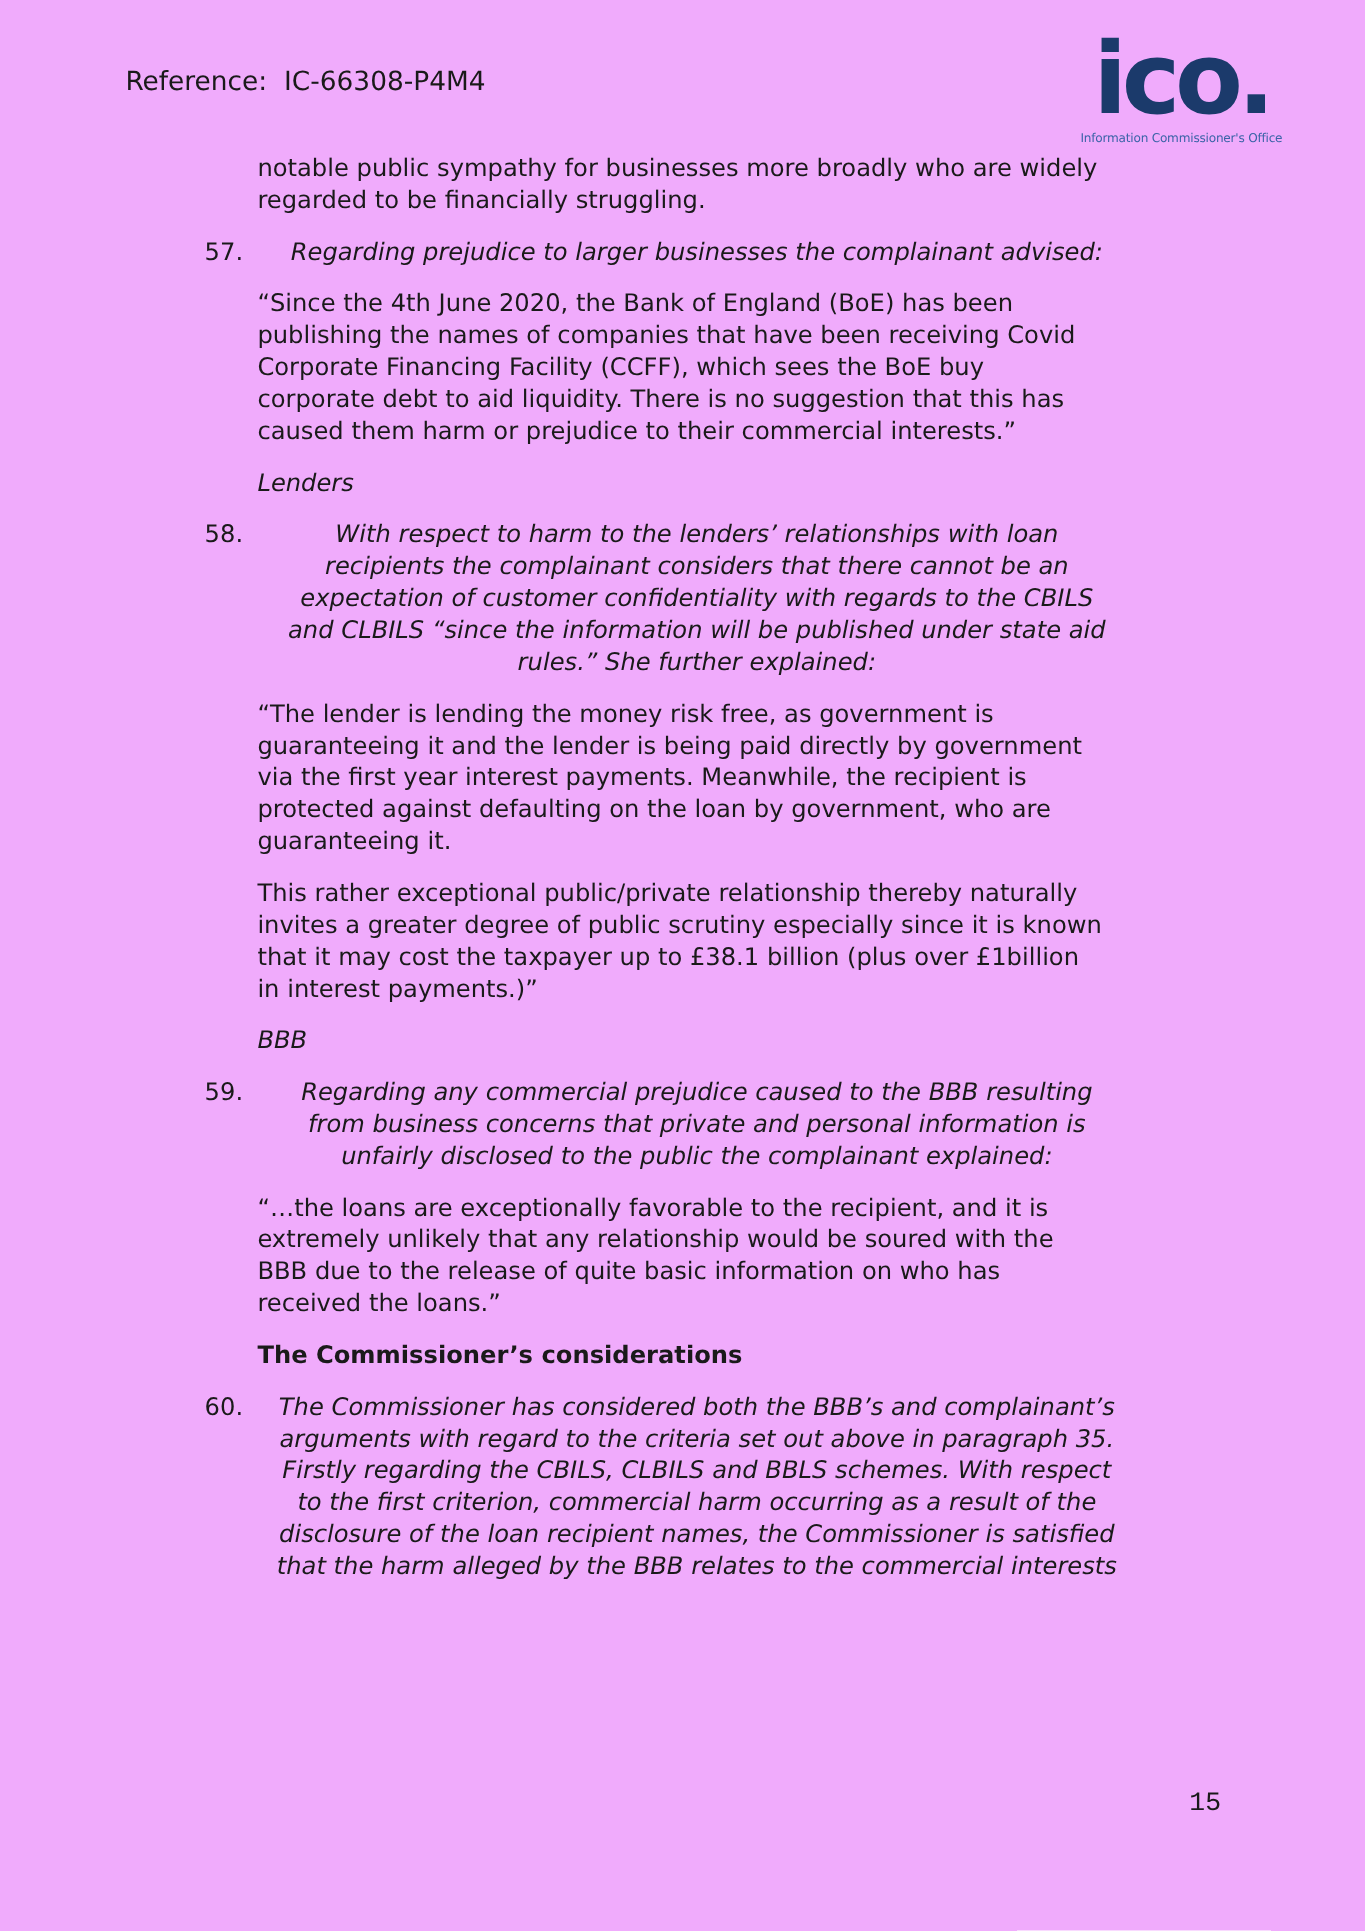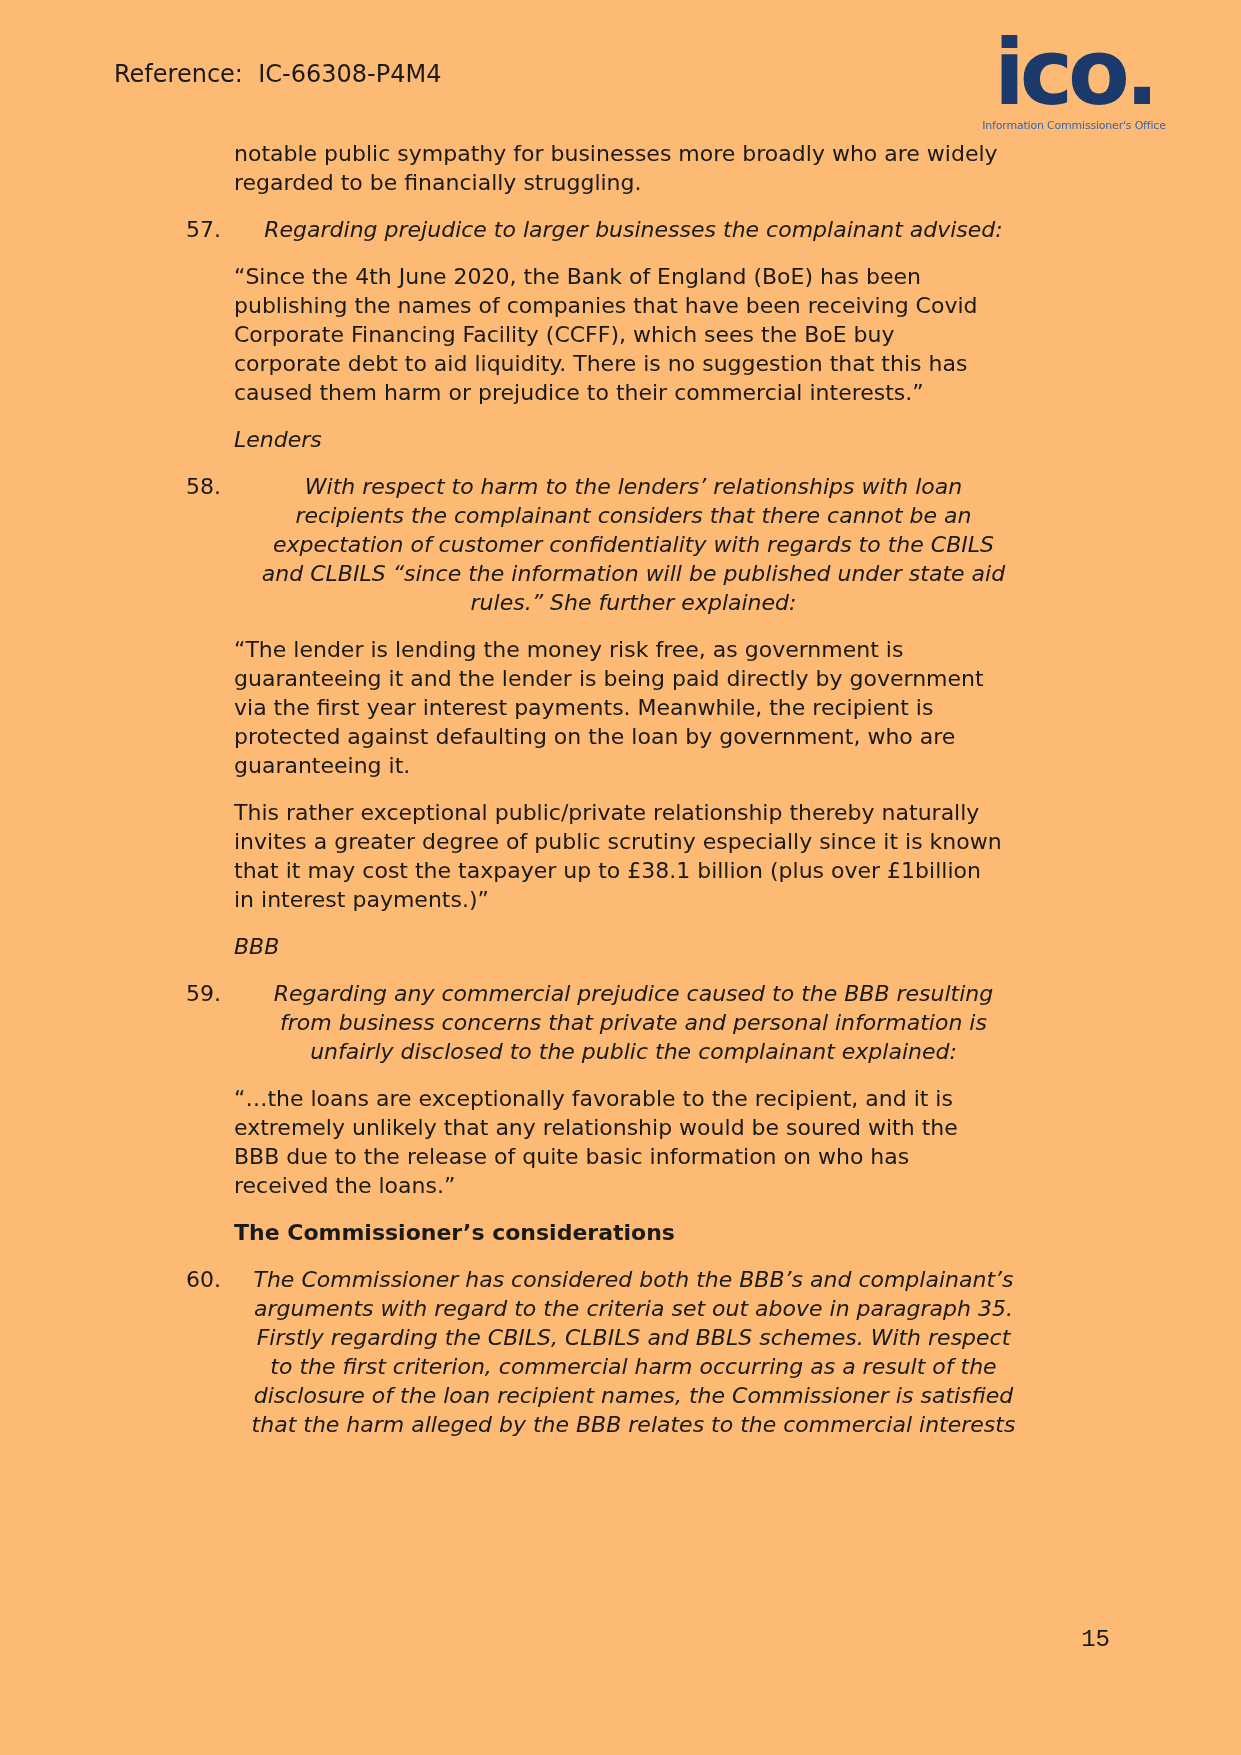--- a/index.html
+++ b/index.html
@@ -1,20 +1,20 @@
 <!DOCTYPE html>
 <html><head>
 <meta charset="utf-8">
 <style>
   html, body { margin: 0; padding: 0; background: #ffffff; }
   .page {
     position: relative;
     width: 1241px;
     height: 1755px;
-    background: #fdba74;
+    background: #f0abfc;
     font-family: "DejaVu Sans", "Liberation Sans", sans-serif;
     color: #1a1a1a;
     overflow: hidden;
   }
   .ref {
     position: absolute;
     left: 114px;
     top: 60px;
     font-size: 24px;
     white-space: pre;

